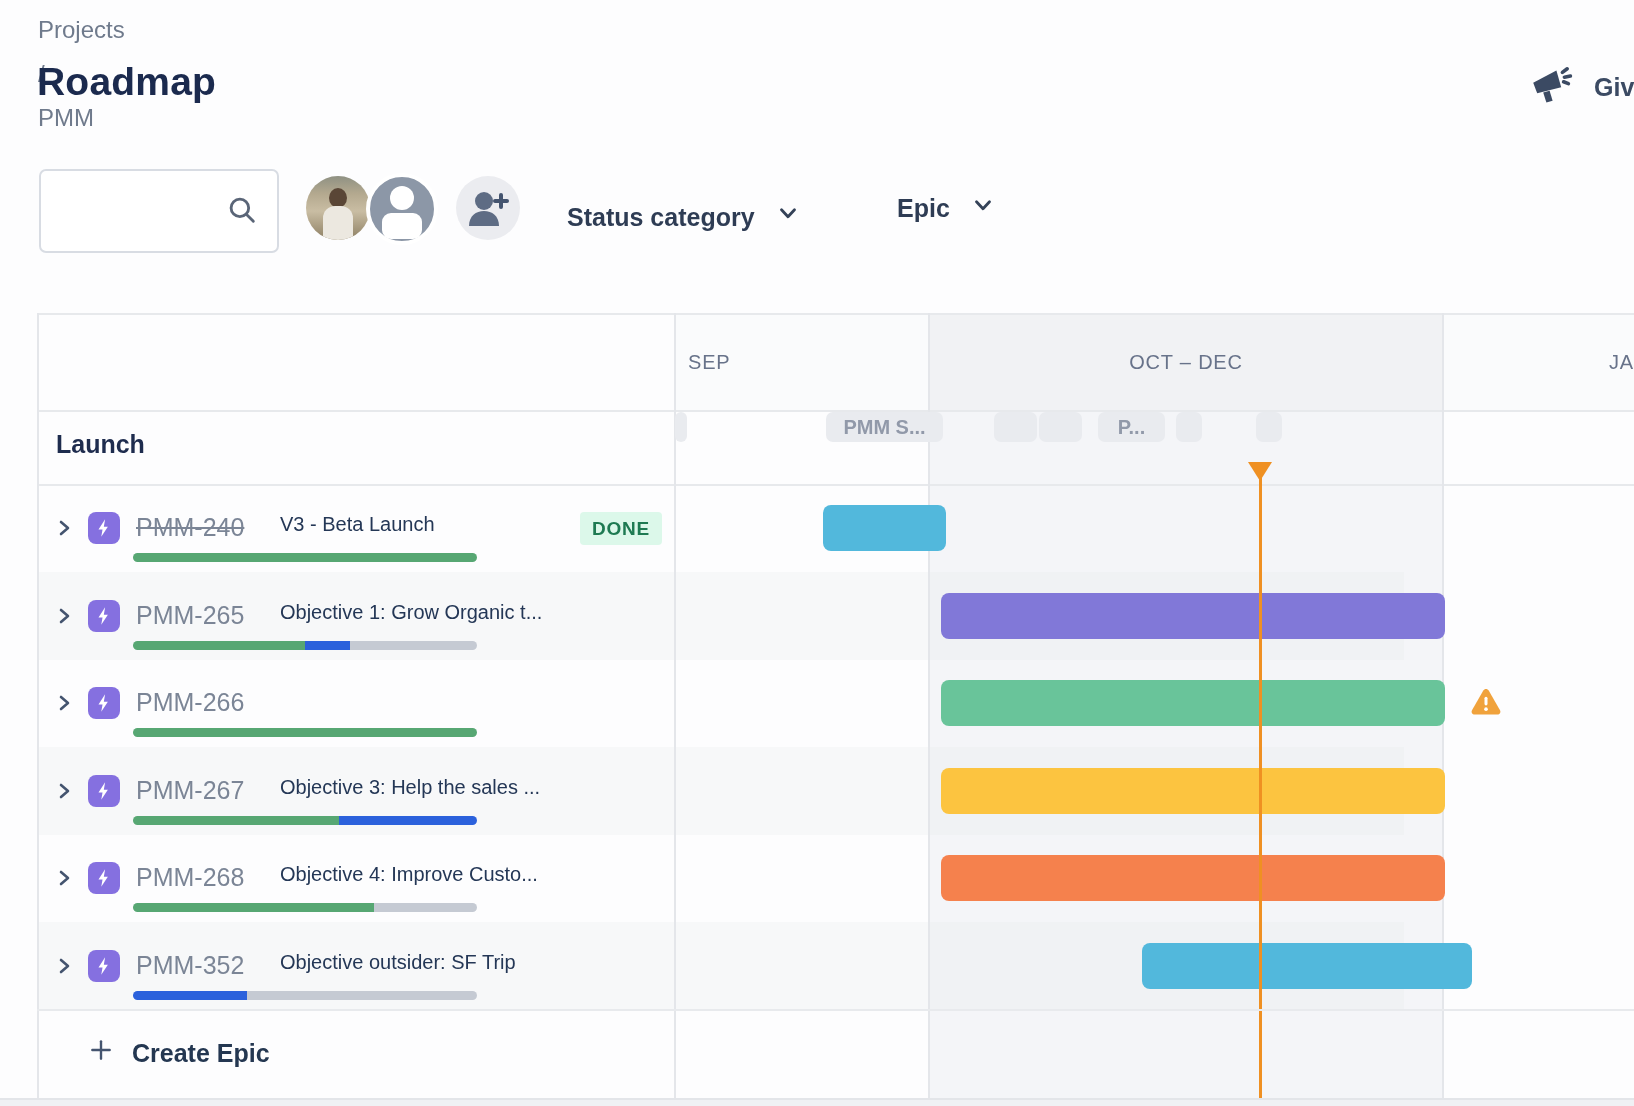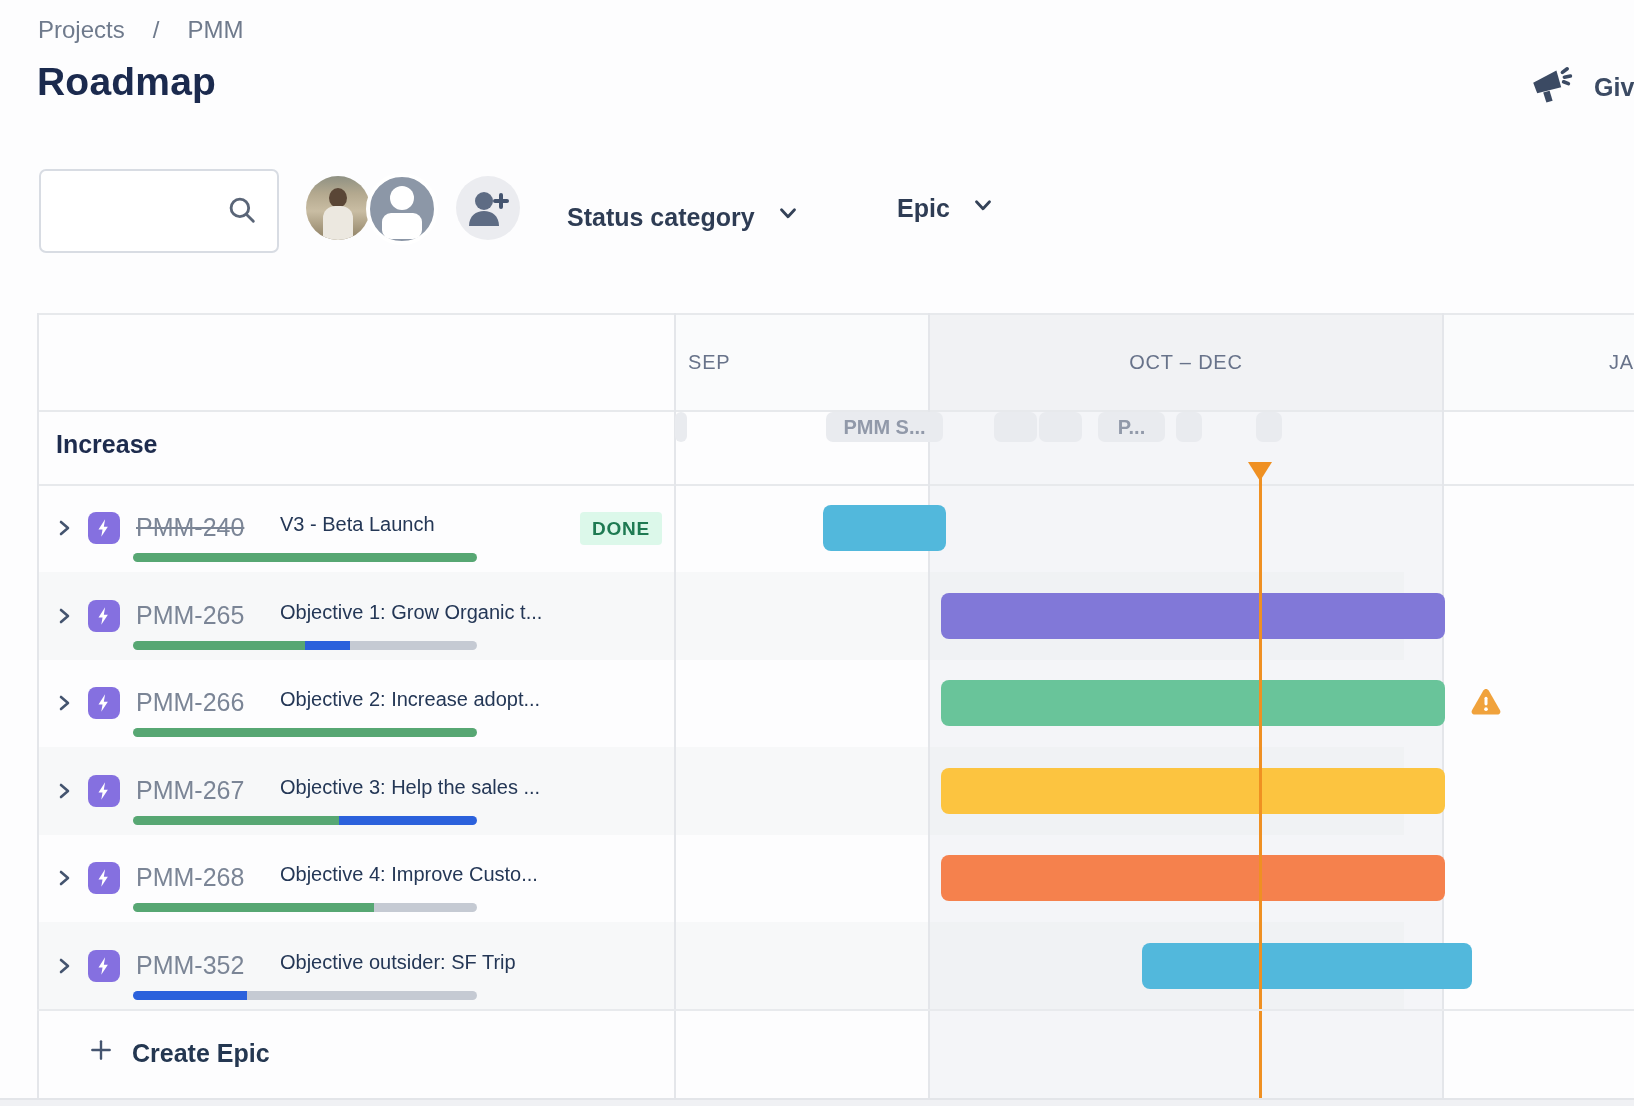--- a/index.html
+++ b/index.html
@@ -1,21 +1,21 @@
 <!DOCTYPE html>
 <html><head>
 <meta charset="utf-8">
 <style>
   html,body{margin:0;padding:0;background:#fff;}
   .screen{position:relative;width:1634px;height:1106px;overflow:hidden;background:#fdfdfe;
           font-family:"Liberation Sans",sans-serif;color:#243756;}
   .abs{position:absolute;}
 
   
-  .breadcrumb{left:38px;top:16px;font-size:24px;color:#6f7a8c;display:flex;gap:28px;}
+  .breadcrumb{left:38px;top:16px;font-size:24px;color:#6f7a8c;display:flex;gap:16px;flex-direction:column;}
   .breadcrumb span{white-space:nowrap;}
   .page-title{left:37px;top:60px;font-size:39px;font-weight:700;color:#1b2a4e;letter-spacing:.2px;}
 
   .search-box{left:39px;top:169px;width:236px;height:80px;background:#fff;border:2px solid #d8dce3;border-radius:7px;}
   .search-input{position:absolute;left:14px;top:0;width:160px;height:76px;border:none;outline:none;background:transparent;font-size:24px;font-family:inherit;}
   .search-icon{position:absolute;right:18px;top:22px;}
 
   .avatar{border-radius:50%;}
   .avatar-photo{left:306px;top:176px;width:64px;height:64px;overflow:hidden;
     background:linear-gradient(180deg,#8f9183 0%,#b4a98f 28%,#c9bda3 55%,#8d7f63 100%);}
@@ -154,21 +154,21 @@
 
   <div class="abs tint-col"></div>
   <div class="abs hline" style="top:313px;"></div>
   <div class="abs hline" style="top:410px;"></div>
   <div class="abs hline" style="top:484px;"></div>
   <div class="abs vline" style="left:674px;"></div>
   <div class="abs vline" style="left:928px;"></div>
   <div class="abs vline" style="left:1442px;"></div>
   <div class="abs" style="left:37px;top:313px;width:2px;height:785px;background:#e4e6ea;"></div>
 
-  <div class="abs sprints-label">Increase</div>
+  <div class="abs sprints-label">Launch</div>
   <div class="abs sprint-bar" style="left:675px;width:12px;"></div>
   <div class="abs sprint-bar" style="left:826px;width:117px;">
     <span>PMM S...</span>
   </div>
   <div class="abs sprint-bar" style="left:994px;width:43px;"></div>
   <div class="abs sprint-bar" style="left:1039px;width:43px;"></div>
   <div class="abs sprint-bar" style="left:1098px;width:67px;">
     <span>P...</span>
   </div>
   <div class="abs sprint-bar" style="left:1176px;width:26px;"></div>
@@ -218,21 +218,20 @@
       <svg width="20" height="22" viewBox="0 0 20 20" fill="none" stroke="#44546f" stroke-width="2.6" stroke-linecap="round" stroke-linejoin="round">
           <polyline points="7,4 14,10 7,16"></polyline>
         </svg>
     </span>
     <span class="epic-ic">
       <svg width="22" height="22" viewBox="0 0 24 24">
           <path d="M13.2 2.5 L6 13.5 h4.4 L9 21.5 l7.2 -11 h-4.4 Z" fill="#fff"></path>
         </svg>
     </span>
     <span class="ekey">PMM-266</span>
-    <span class="etitle">Objective 2: Increase adopt...</span>
     <span class="progress">
       <span class="seg" style="width:100%;background:#57a773;"></span>
     </span>
   </div>
 
   <div class="abs epic-row" style="top:747px;">
     <span class="chev">
       <svg width="20" height="22" viewBox="0 0 20 20" fill="none" stroke="#44546f" stroke-width="2.6" stroke-linecap="round" stroke-linejoin="round">
           <polyline points="7,4 14,10 7,16"></polyline>
         </svg>

